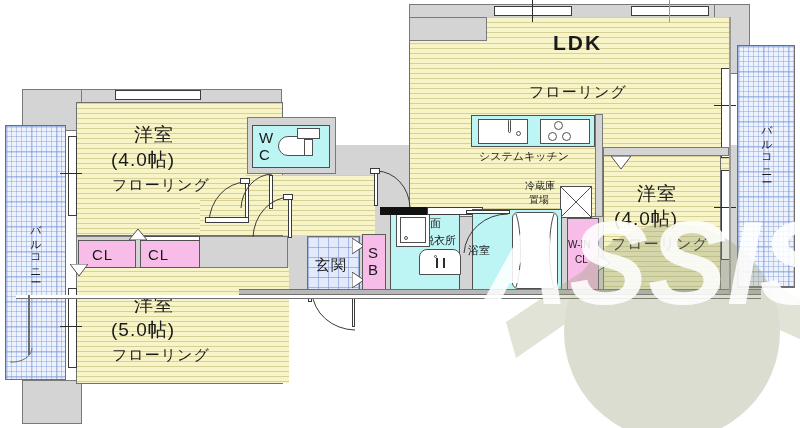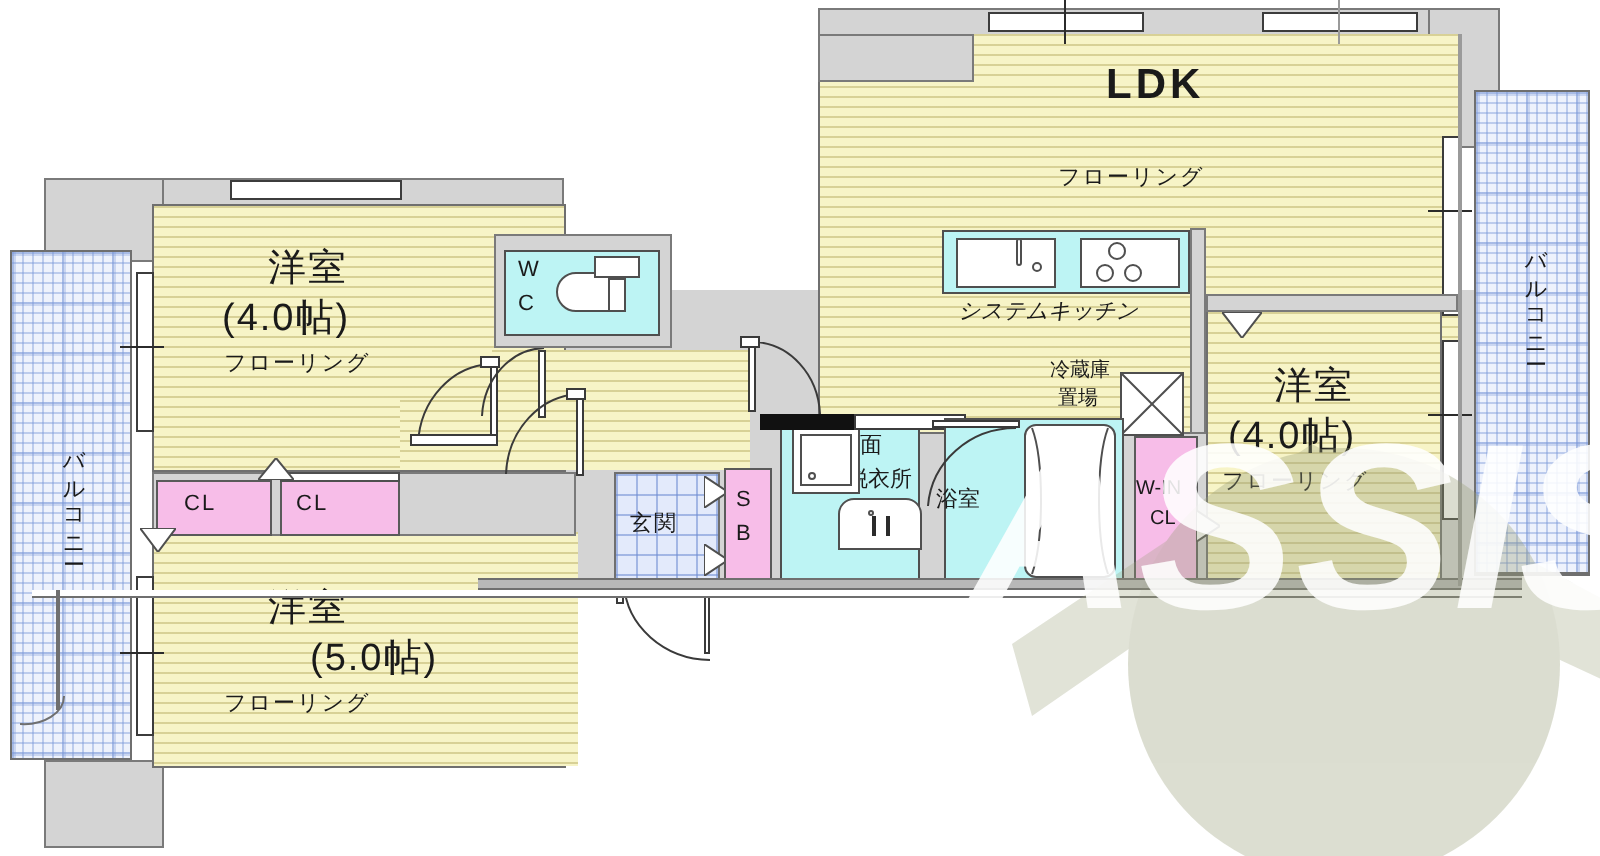--- a/index.html
+++ b/index.html
@@ -45,21 +45,21 @@
   .pink{background:#f7bde8;border:1px solid #5a5a5a;}
   .white-b{background:#ffffff;border:1px solid #4f4f4f;}
   .win{background:#ffffff;border:1px solid #3c3c3c;}
   .blk{background:#111111;}
   .line{background:#2b2b2b;}
 
   
   .t{position:absolute;color:#1a1a1a;white-space:nowrap;line-height:1;text-align:center;}
   .t-lg{font-size:21px;font-weight:bold;letter-spacing:2px;}
   .t-md{font-size:19px;letter-spacing:1px;}
-  .t-sm{font-size:11px;letter-spacing:1px;}
+  .t-sm{font-size:15px;letter-spacing:1px;}
   .t-xs{font-size:11px;letter-spacing:0px;}
   .t-xxs{font-size:10px;letter-spacing:0px;}
   .t-bal{font-size:11px;writing-mode:vertical-rl;letter-spacing:2px;}
 
   
   #wm{position:absolute;right:-6px;bottom:-14px;width:330px;height:260px;pointer-events:none;}
 </style>
 </head>
 <body>
 
@@ -97,21 +97,21 @@
 
   <div class="abs cyan" style="left:471px;top:115px;width:124px;height:32px;"></div>
   <div class="abs white-b" style="left:478px;top:119px;width:50px;height:25px;"></div>
 
   <div class="abs" style="left:508px;top:119px;width:3px;height:14px;background:#ffffff;border:1px solid #4f4f4f;border-radius:2px;"></div>
   <div class="abs" style="left:516px;top:131px;width:5px;height:5px;border:1px solid #4f4f4f;border-radius:50%;"></div>
   <div class="abs white-b" style="left:540px;top:119px;width:50px;height:25px;"></div>
   <div class="abs" style="left:554px;top:121px;width:9px;height:9px;border:1px solid #4f4f4f;border-radius:50%;"></div>
   <div class="abs" style="left:548px;top:132px;width:9px;height:9px;border:1px solid #4f4f4f;border-radius:50%;"></div>
   <div class="abs" style="left:562px;top:132px;width:9px;height:9px;border:1px solid #4f4f4f;border-radius:50%;"></div>
-  <div class="t t-xs" style="left:479px;top:151px;font-style:italic;">システムキッチン</div>
+  <div class="t t-xs" style="left:479px;top:151px;">システムキッチン</div>
 
   <div class="abs wall" style="left:595px;top:114px;width:8px;height:103px;"></div>
 
   <div class="t t-xxs" style="left:525px;top:181px;">冷蔵庫</div>
   <div class="t t-xxs" style="left:529px;top:195px;">置場</div>
   <div class="abs white-b" style="left:560px;top:186px;width:32px;height:32px;"></div>
   <svg class="abs" style="left:560px;top:186px;width:32px;height:32px;" viewBox="0 0 32 32">
       <line x1="0" y1="0" x2="32" y2="32" stroke="#4f4f4f" stroke-width="1"></line>
       <line x1="32" y1="0" x2="0" y2="32" stroke="#4f4f4f" stroke-width="1"></line>
     </svg>
@@ -120,21 +120,21 @@
   <div class="t t-md" style="left:134px;top:125px;">洋室</div>
   <div class="t t-md" style="left:111px;top:150px;">(4.0帖)</div>
   <div class="t t-sm" style="left:112px;top:177px;">フローリング</div>
   <div class="abs win" style="left:115px;top:90px;width:86px;height:10px;"></div>
   <div class="abs win" style="left:68px;top:136px;width:9px;height:80px;"></div>
   <div class="abs line" style="left:60px;top:173px;width:22px;height:1px;"></div>
 
   <div class="abs floor" style="left:76px;top:236px;width:207px;height:148px;"></div>
   <div class="abs floor-nb" style="left:77px;top:266px;width:212px;height:117px;"></div>
   <div class="t t-md" style="left:134px;top:295px;">洋室</div>
-  <div class="t t-md" style="left:111px;top:320px;margin-left:44px;">(5.0帖)</div>
+  <div class="t t-md" style="left:111px;top:320px;">(5.0帖)</div>
   <div class="t t-sm" style="left:112px;top:347px;">フローリング</div>
   <div class="abs win" style="left:68px;top:288px;width:9px;height:80px;"></div>
   <div class="abs line" style="left:60px;top:326px;width:22px;height:1px;"></div>
 
   <div class="abs wall" style="left:76px;top:236px;width:212px;height:32px;"></div>
   <div class="abs pink" style="left:78px;top:240px;width:58px;height:28px;"></div>
   <div class="abs pink" style="left:140px;top:240px;width:60px;height:28px;"></div>
   <div class="t t-sm" style="left:92px;top:247px;">CL</div>
   <div class="t t-sm" style="left:148px;top:247px;">CL</div>
   <div class="abs white-b" style="left:140px;top:236px;width:60px;height:5px;"></div>

